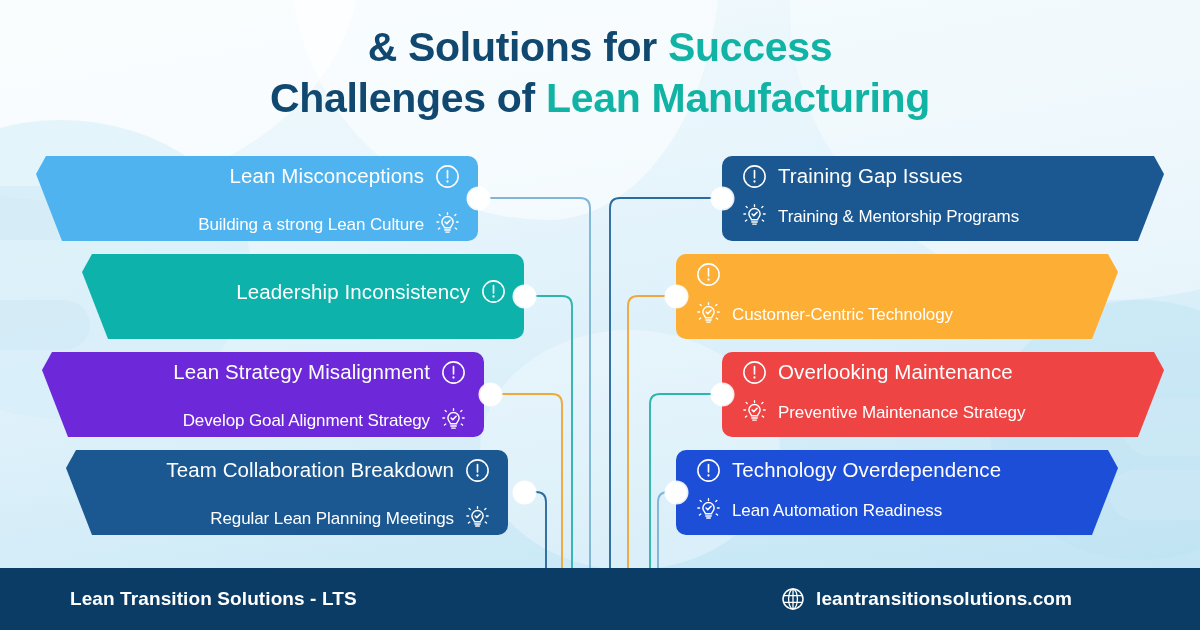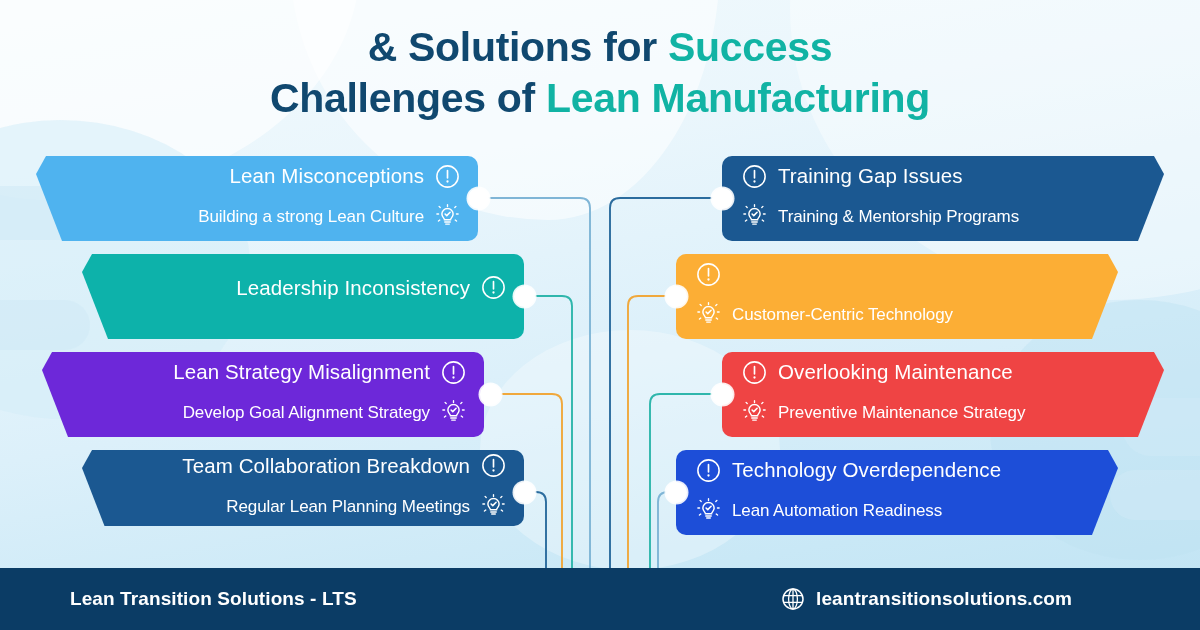--- a/index.html
+++ b/index.html
@@ -64,21 +64,21 @@
   .challenge { font-size:20.5px; font-weight:normal; color:#ffffff; white-space:nowrap;
                line-height:26px; letter-spacing:.1px; }
   .solution  { font-size:17px; font-weight:normal;  color:#ffffff; white-space:nowrap;
                line-height:27px; letter-spacing:-.1px; }
   .divider { height:1.6px; background:rgba(255,255,255,.78); margin:7px 0 7px 0; }
 
   .ico { width:25px; height:25px; flex:0 0 25px; display:block; }
 
   
   .left-card .body { padding-right:18px; padding-left:26px; align-items:flex-end; }
-  .left-card .row  { justify-content:space-between; }
+  .left-card .row  { justify-content:space-between;margin-top:8px; }
 
   
   .right-card .body { padding-left:20px; padding-right:26px; align-items:flex-start; }
   .right-card .row  { justify-content:flex-start; }
 
   .node {
     position:absolute; width:21px; height:21px; border-radius:50%;
     background:#ffffff; z-index:5;
     box-shadow:0 0 0 1.5px rgba(255,255,255,.9);
   }
@@ -212,21 +212,21 @@
         <line x1="5" y1="3.4" x2="3.9" y2="2.3" stroke="#fff" stroke-width="1.3" stroke-linecap="round"></line>
         <line x1="19" y1="3.4" x2="20.1" y2="2.3" stroke="#fff" stroke-width="1.3" stroke-linecap="round"></line>
         <line x1="4.6" y1="15.4" x2="3.3" y2="16.4" stroke="#fff" stroke-width="1.3" stroke-linecap="round"></line>
         <line x1="19.4" y1="15.4" x2="20.7" y2="16.4" stroke="#fff" stroke-width="1.3" stroke-linecap="round"></line>
       </svg>
     </div>
   </div>
 </div>
 <div class="node" style="left:480px; top:384px;"></div>
 
-<div class="card left-card" style="left:82px; top:450px; width:442px; height:76px;
+<div class="card left-card" style="left:66px; top:450px; width:442px; height:85px;
             clip-path:polygon(10px 0, 442px 0, 442px 85px, 26px 85px, 0 18px);
             background:#1B5891; border-radius:10px;">
   <div class="body">
     <div class="row">
       <span class="challenge">Team Collaboration Breakdown</span>
       <svg class="ico" viewBox="0 0 24 24">
         <circle cx="12" cy="12" r="10.2" fill="none" stroke="#fff" stroke-width="1.5"></circle>
         <line x1="12" y1="6.4" x2="12" y2="13.4" stroke="#fff" stroke-width="1.6" stroke-linecap="round"></line>
         <circle cx="12" cy="16.8" r="1.1" fill="#fff"></circle>
       </svg>

